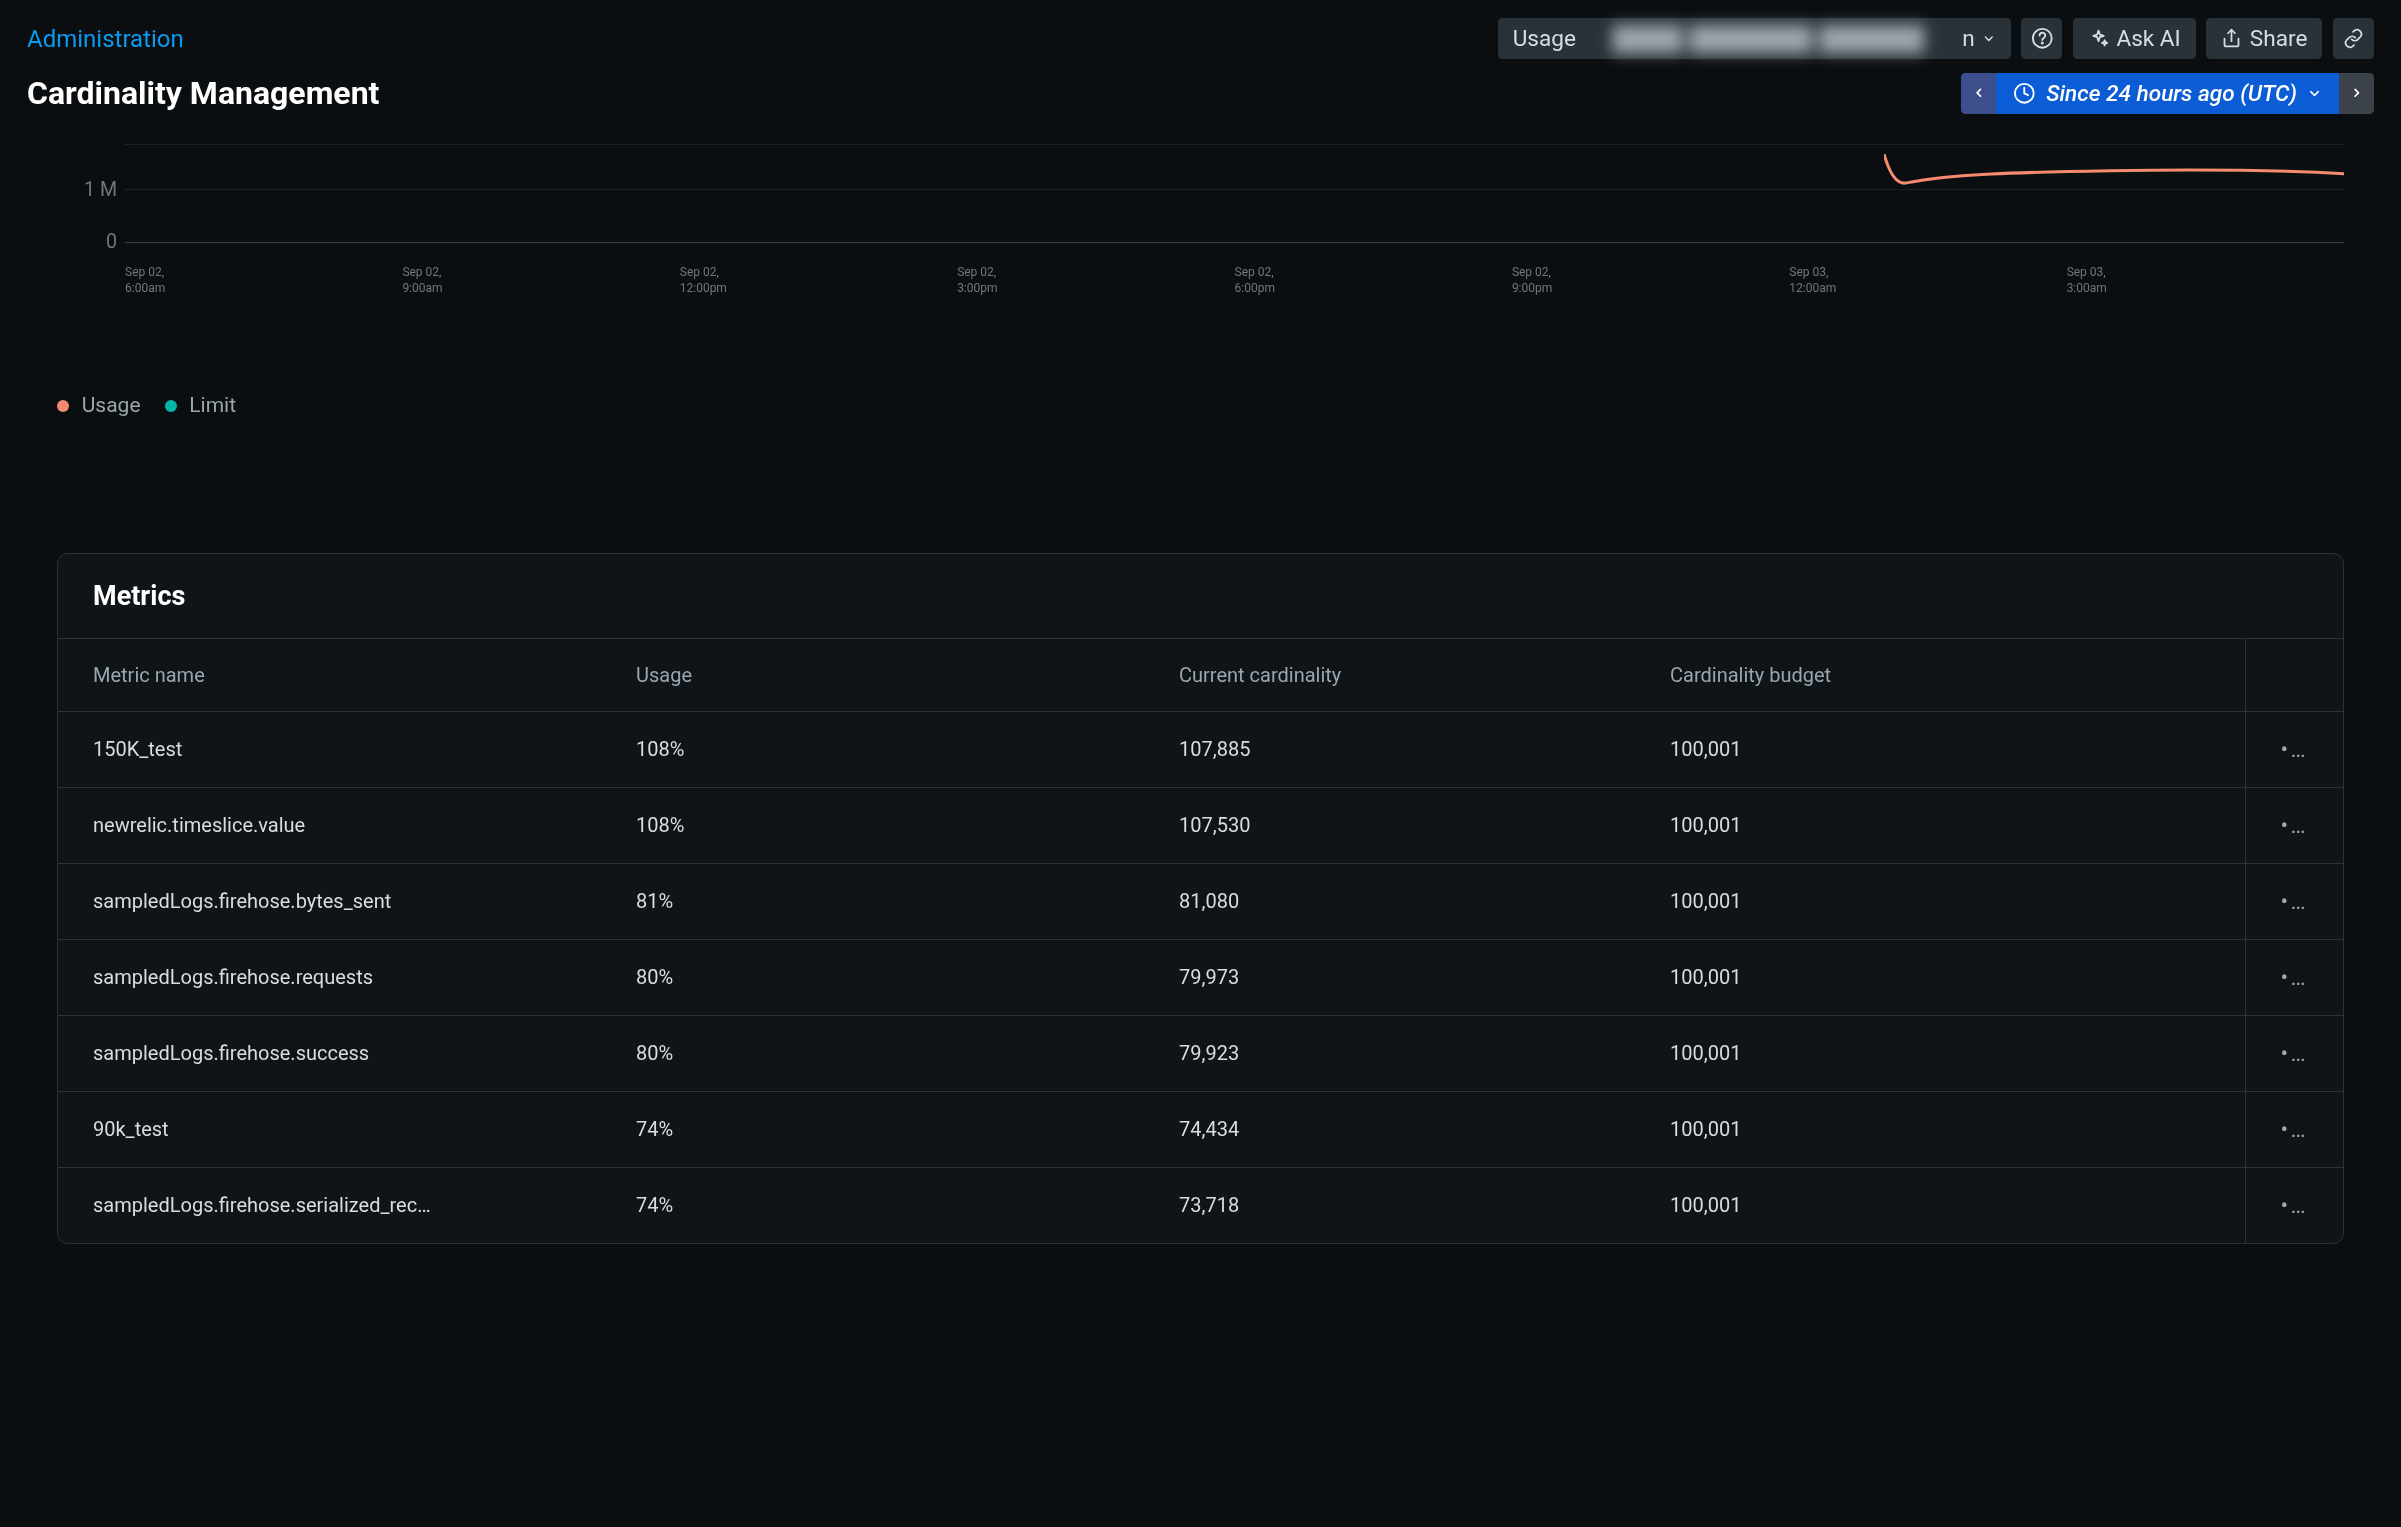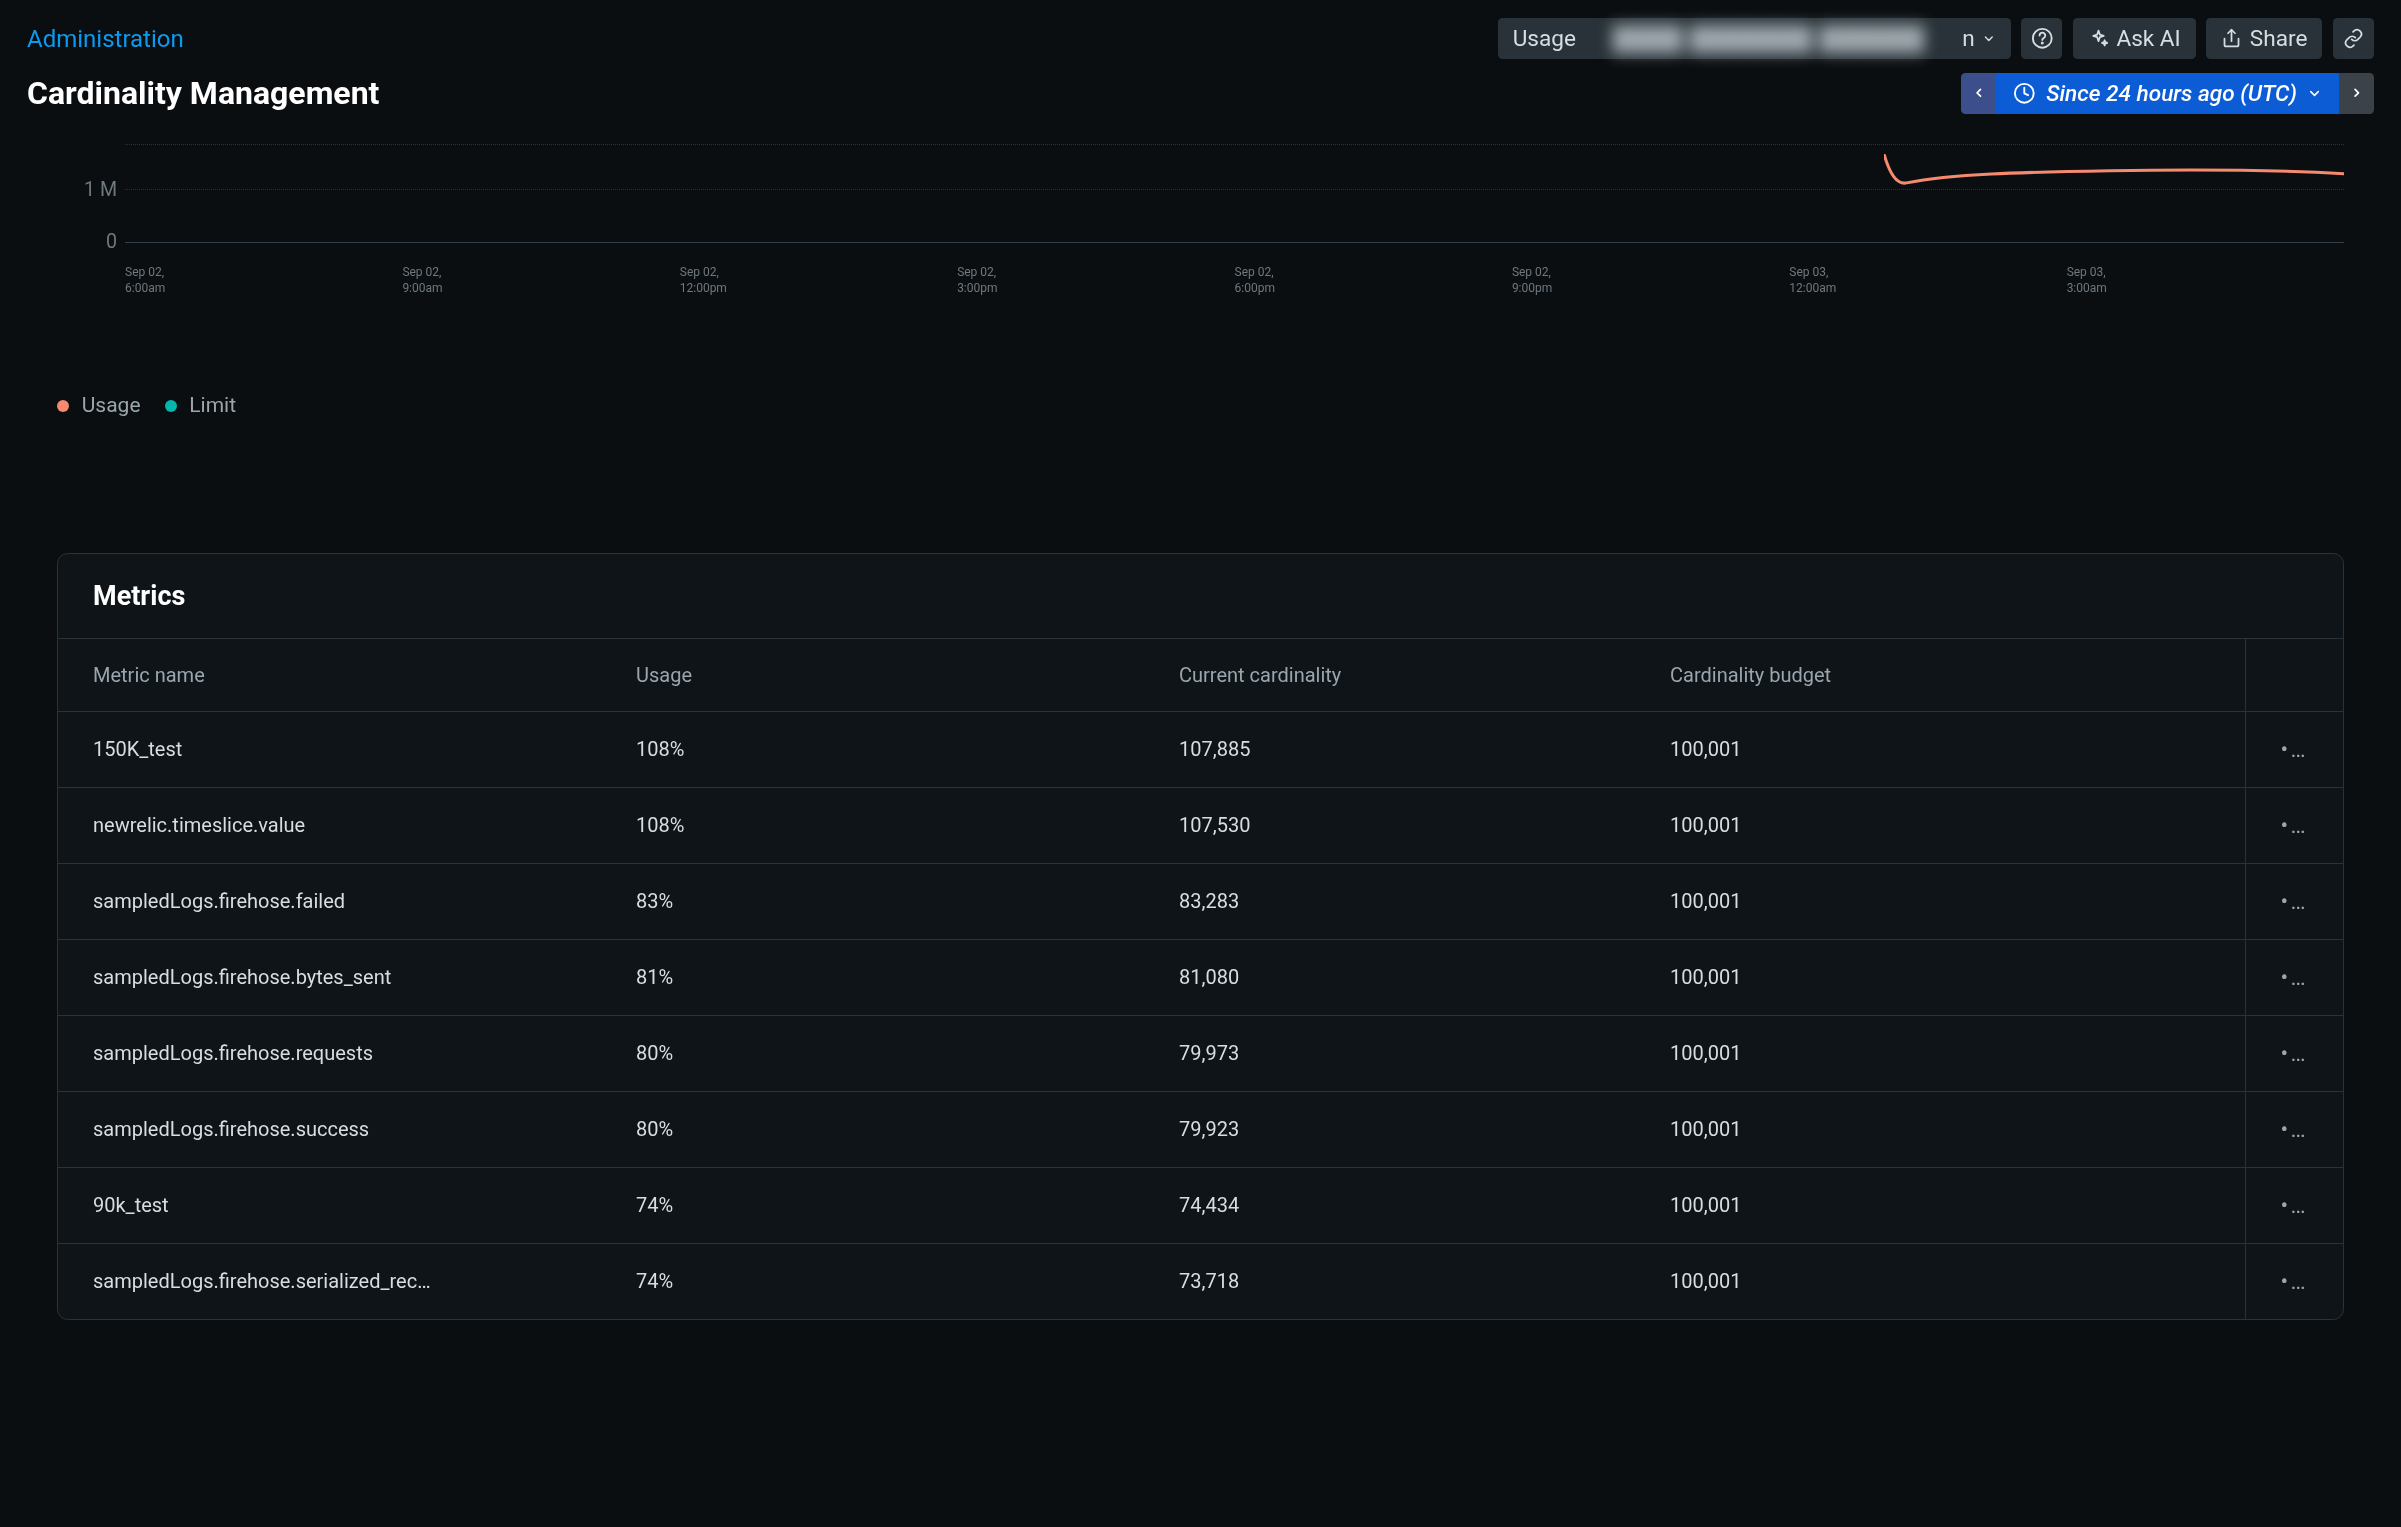--- a/index.html
+++ b/index.html
@@ -399,27 +399,20 @@
             <td class="action">•••</td>
           </tr>
           <tr class="row-hover">
             <td>newrelic.timeslice.value</td>
             <td>108%</td>
             <td>107,530</td>
             <td>100,001</td>
             <td class="action">•••</td>
           </tr>
           <tr class="row-hover">
-            <td>sampledLogs.firehose.failed</td>
-            <td>83%</td>
-            <td>83,283</td>
-            <td>100,001</td>
-            <td class="action">•••</td>
-          </tr>
-          <tr class="row-hover">
             <td>sampledLogs.firehose.bytes_sent</td>
             <td>81%</td>
             <td>81,080</td>
             <td>100,001</td>
             <td class="action">•••</td>
           </tr>
           <tr class="row-hover">
             <td>sampledLogs.firehose.requests</td>
             <td>80%</td>
             <td>79,973</td>

